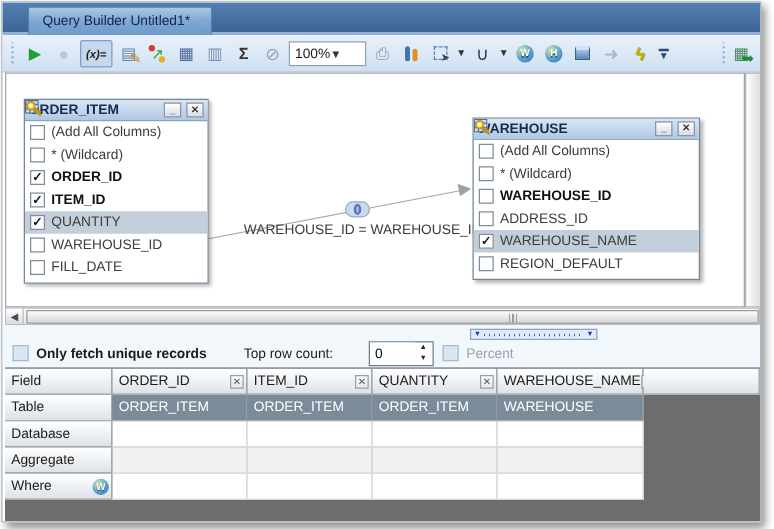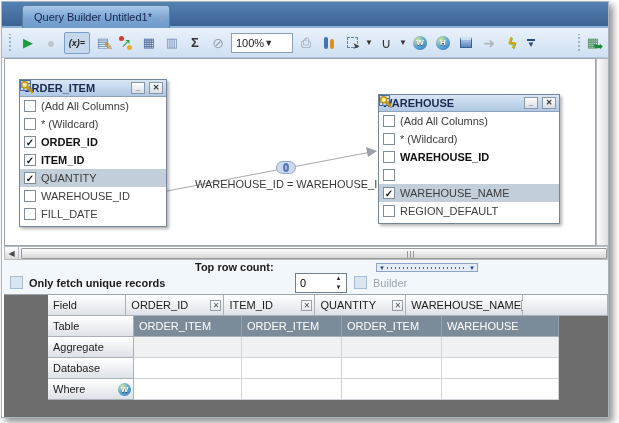--- a/index.html
+++ b/index.html
@@ -139,21 +139,21 @@
 
   
   .grid { position:absolute; left:2px; top:292px; width:604px; height:123px;
     background:#6d6d6d; overflow:hidden; border-top:1px solid #9aa5b0; }
   .grow { display:flex; height:21px; }
   .hcell { background:linear-gradient(#ffffff,#dde2e8); border-right:1px solid #aab0b8;
     border-bottom:1px solid #aab0b8; display:flex; align-items:center;
     padding:0 2px 0 5px; justify-content:space-between; }
   .del { width:11px; height:11px; flex:none; background:linear-gradient(#fff,#e4e8ec);
     border:1px solid #97a0a8; font-size:8px; line-height:9px; text-align:center; color:#555; }
-  .c0 { width:86px;margin-left:44px; } .c1 { width:108px; } .c2 { width:100px; }
+  .c0 { width:86px; } .c1 { width:108px; } .c2 { width:100px; }
   .c3 { width:100px; } .c4 { width:117px; } .c5 { width:93px; }
   .dcell { border-right:1px solid #d0d4d8; border-bottom:1px solid #d0d4d8;
     display:flex; align-items:center; padding:0 5px; background:#fff; }
   .filled .dcell { background:#7c8b9a; color:#fff; border-right:1px solid #95a2af;
     border-bottom:1px solid #aab0b8; }
   .alt .dcell { background:#f0f1f2; }
 </style>
 </head>
 <body>
 
@@ -308,20 +308,21 @@
         <span class="cb"></span>
         <span class="collabel b">WAREHOUSE_ID</span>
         <svg class="keysvg" width="15" height="15" viewBox="0 0 16 16">
           <circle cx="5" cy="5" r="3.2" fill="#ffe680" stroke="#c8960c" stroke-width="1.5"></circle>
           <circle cx="5" cy="5" r="1.1" fill="#fff"></circle>
           <path d="M7.5 7.5 L13.5 13.5 M11 11 l1.8 -1.8 M9.2 9.2 l1.4 -1.4" stroke="#c8960c" stroke-width="1.8" fill="none"></path>
         </svg>
       </div>
       <div class="trow">
         <span class="cb"></span>
+        <span class="collabel">ADDRESS_ID</span>
       </div>
       <div class="trow sel">
         <span class="cb on"></span>
         <span class="collabel">WAREHOUSE_NAME</span>
       </div>
       <div class="trow">
         <span class="cb"></span>
         <span class="collabel">REGION_DEFAULT</span>
       </div>
     </div>
@@ -337,30 +338,30 @@
   </div>
 
   <div class="midstrip">
     <div class="splitctl">
       <span class="tri">▼</span>
       <span class="dots"></span>
       <span class="tri">▼</span>
     </div>
     <span class="opt-cb" style="left:8px; top:16px;"></span>
     <span class="opt-label" style="left:27px; top:17px;font-weight:bold;">Only fetch unique records</span>
-    <span class="opt-label" style="left:193px; top:1px;font-weight:bold;">Top row count:</span>
+    <span class="opt-label" style="left:193px; top:17px;">Top row count:</span>
     <div class="spinner">
       <input value="0" style="">
       <div class="spin-btns">
         <b>▲</b>
         <b>▼</b>
       </div>
     </div>
     <span class="opt-cb" style="left:352px; top:16px;"></span>
-    <span class="opt-label disabled-text" style="left:371px; top:17px;">Builder</span>
+    <span class="opt-label disabled-text" style="left:371px; top:17px;">Percent</span>
   </div>
 
   <div class="grid">
     <div class="grow">
       <div class="hcell c0">
         <span>Field</span>
       </div>
       <div class="hcell c1">
         <span>ORDER_ID</span>
         <span class="del">✕</span>
@@ -383,33 +384,33 @@
     <div class="grow filled">
       <div class="hcell c0">
         <span>Table</span>
       </div>
       <div class="dcell c1">ORDER_ITEM</div>
       <div class="dcell c2">ORDER_ITEM</div>
       <div class="dcell c3">ORDER_ITEM</div>
       <div class="dcell c4">WAREHOUSE</div>
     </div>
 
-    <div class="grow alt">
+    <div class="grow">
       <div class="hcell c0">
-        <span>Aggregate</span>
+        <span>Database</span>
       </div>
       <div class="dcell c1"></div>
       <div class="dcell c2"></div>
       <div class="dcell c3"></div>
       <div class="dcell c4"></div>
     </div>
 
-    <div class="grow">
+    <div class="grow alt">
       <div class="hcell c0">
-        <span>Database</span>
+        <span>Aggregate</span>
       </div>
       <div class="dcell c1"></div>
       <div class="dcell c2"></div>
       <div class="dcell c3"></div>
       <div class="dcell c4"></div>
     </div>
 
     <div class="grow">
       <div class="hcell c0">
         <span>Where</span>

